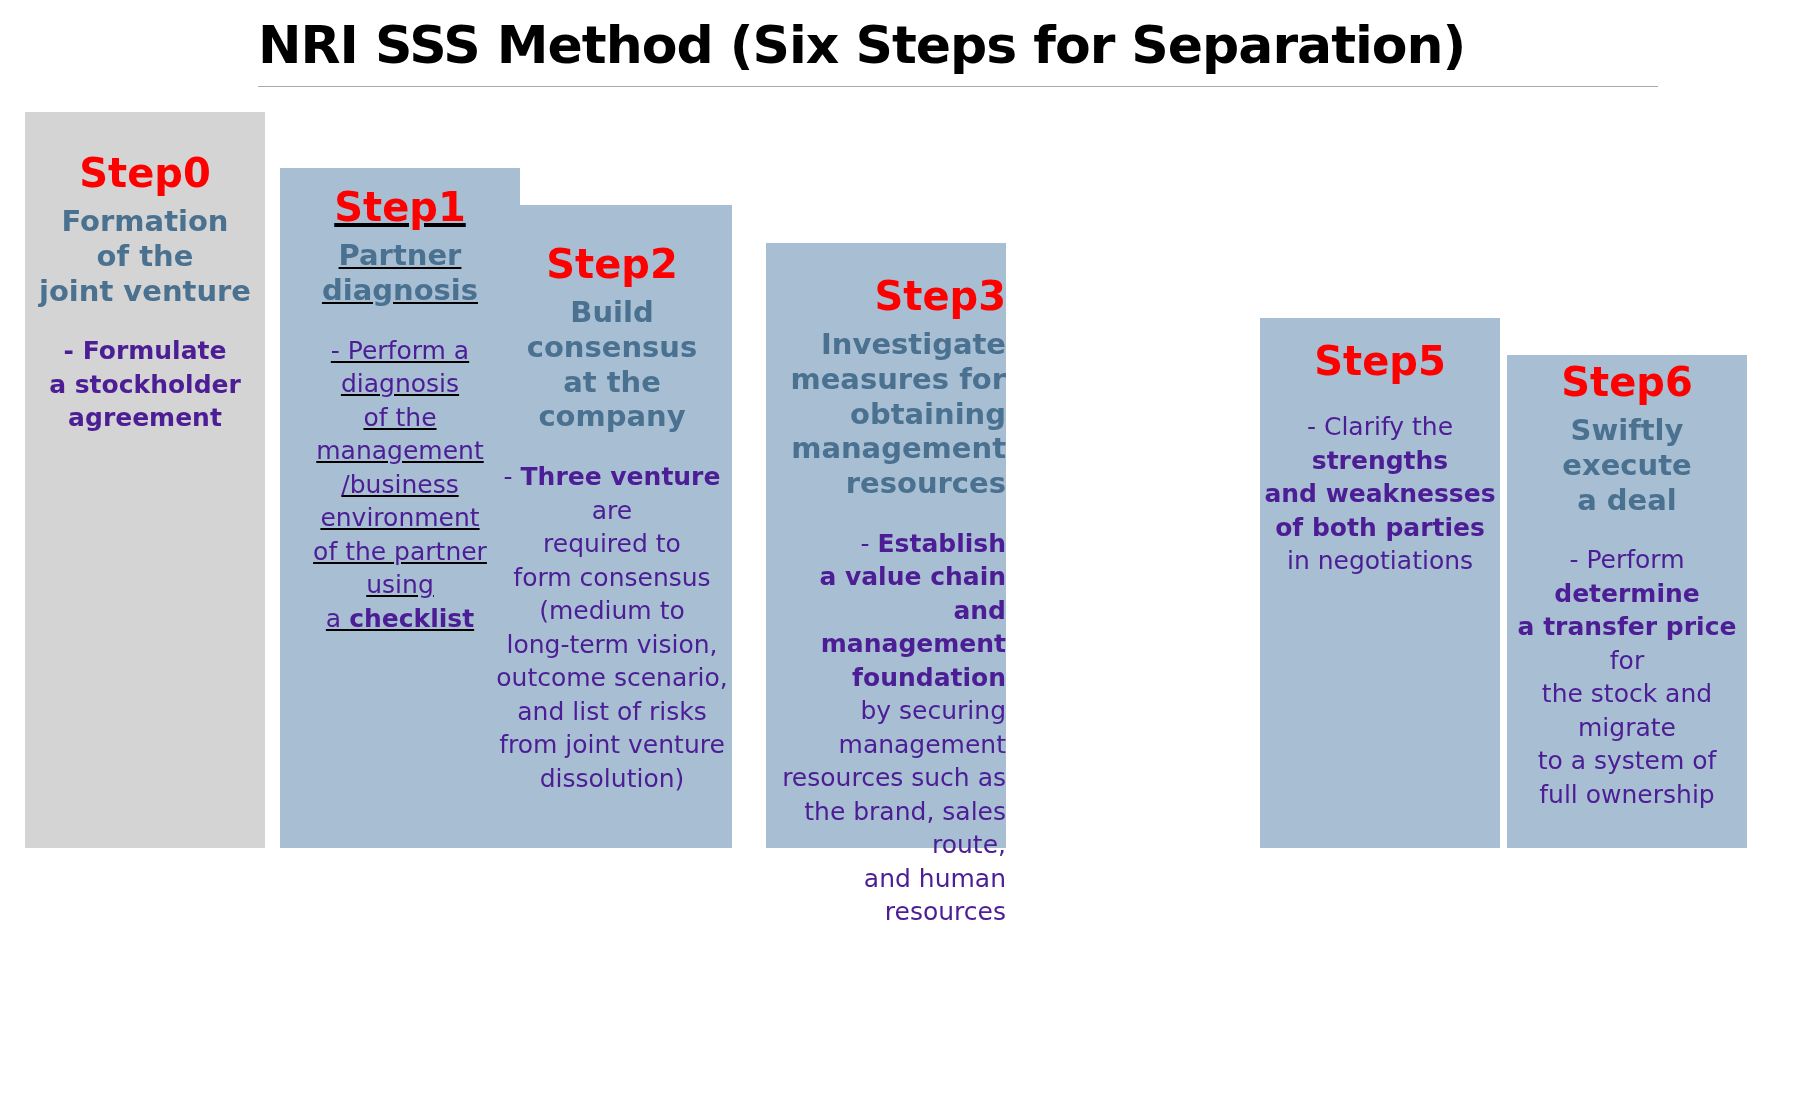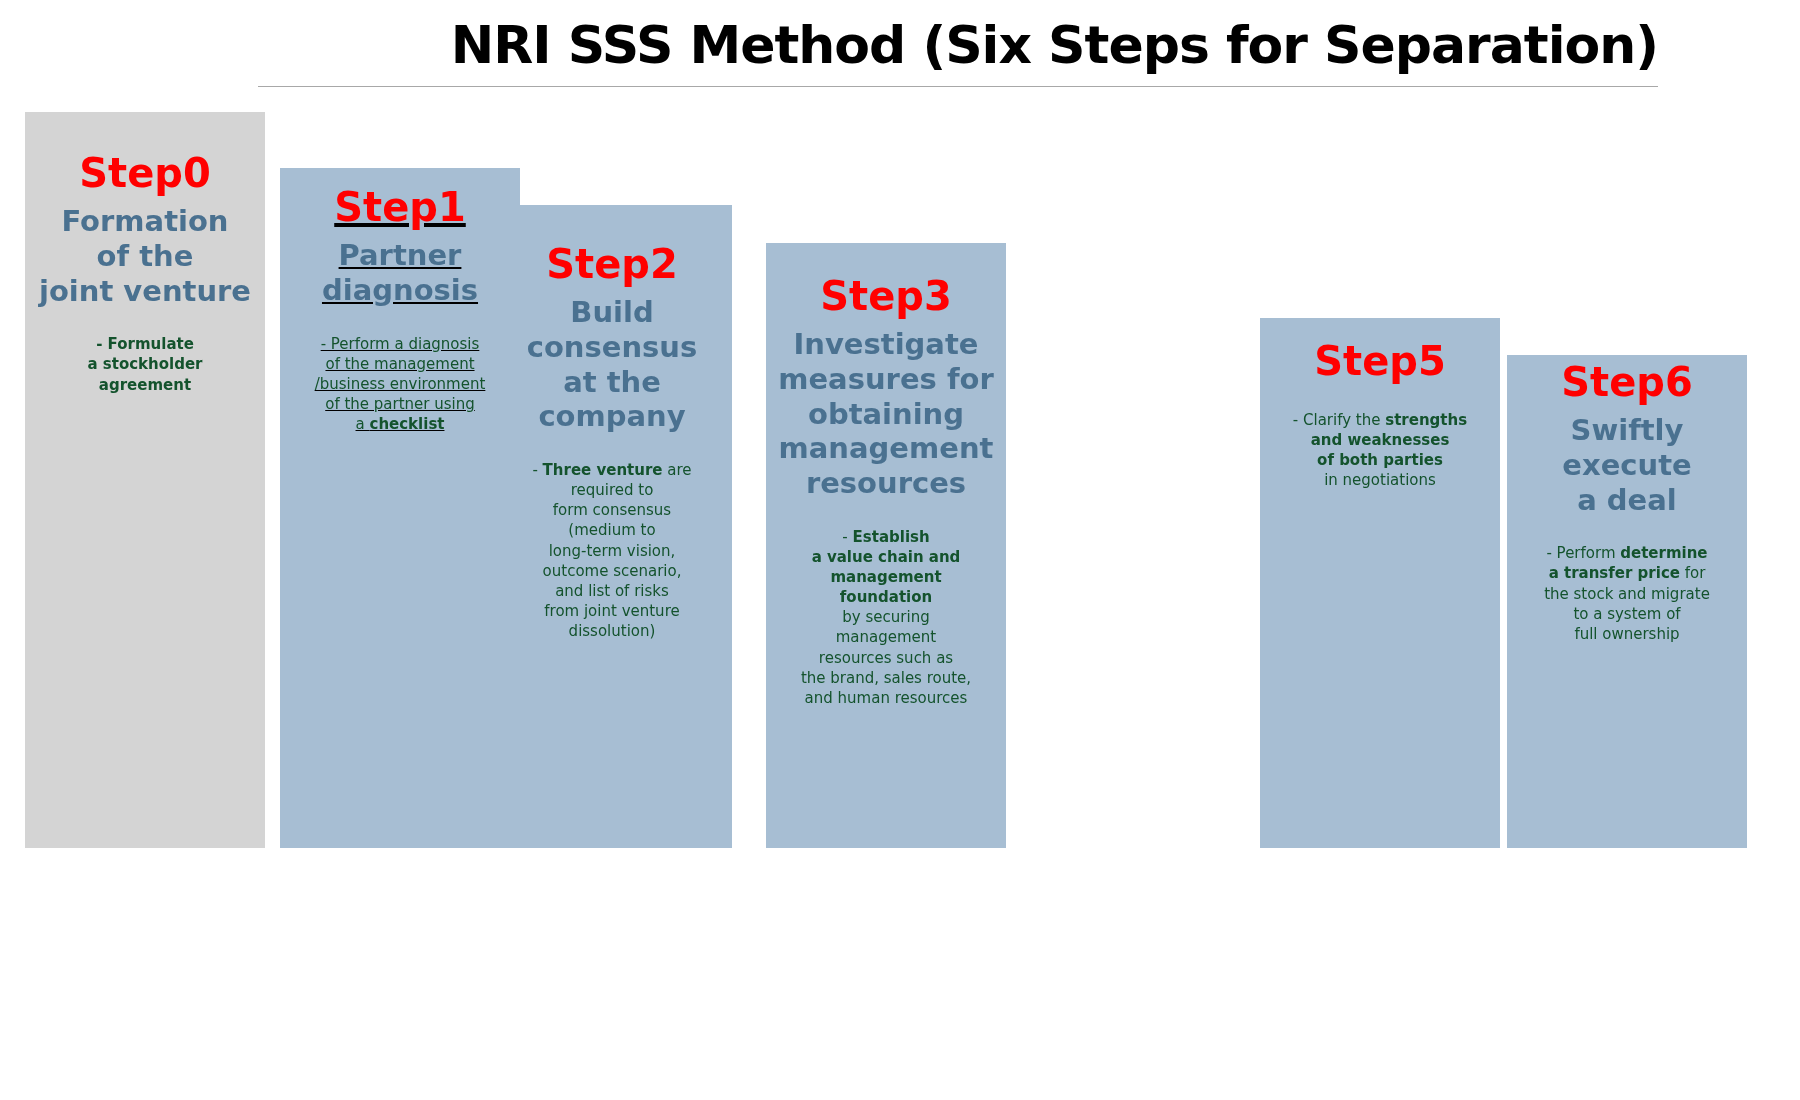--- a/index.html
+++ b/index.html
@@ -11,21 +11,21 @@
     overflow: hidden;
     font-family: "DejaVu Sans", "Liberation Sans", sans-serif;
   }
 
   
   .title-wrap {
     position: absolute;
     left: 258px;
     top: 14px;
     width: 1400px;
-    text-align: right;
+    text-align: left;
     border-bottom: 1px solid #a8a8a8;
     padding-bottom: 10px;
   }
   .page-title {
     font-size: 52px;
     font-weight: bold;
     color: #000000;
     letter-spacing: -1px;
     line-height: 1.2;
     margin: 0;
@@ -38,42 +38,42 @@
     bottom: 252px;            
     text-align: center;
     box-sizing: border-box;
   }
   .col.gray { background: var(--column-gray, #d4d4d4); }
   .col.blue { background: var(--column-blue, #a7bed3); }
 
   .c0 { left: 25px;   top: 112px; padding-top: 38px; }
   .c1 { left: 280px;  top: 168px; padding-top: 16px; text-decoration: underline; }
   .c2 { left: 492px;  top: 205px; padding-top: 36px; }
-  .c3 { left: 766px;  top: 243px; padding-top: 30px; }
+  .c3 { left: 766px;  top: 243px; padding-top: 30px; text-align: right; }
   .c4 { left: 1013px; top: 280px; padding-top: 26px; }
   .c5 { left: 1260px; top: 318px; padding-top: 20px; }
   .c6 { left: 1507px; top: 355px; padding-top: 4px; }
 
   .step-label {
     color: var(--accent-red, #ff0000);
     font-weight: bold;
     font-size: 40px;
     line-height: 1.15;
   }
   .step-subtitle {
     color: var(--heading-blue, #4a7190);
     font-weight: bold;
     font-size: 29px;
     line-height: 1.2;
     white-space: pre-line;
     margin-top: 8px;
   }
   .step-body {
-    color: #14532d;
-    font-size: 15px;
+    color: #4c1d95;
+    font-size: 25px;
     line-height: 1.34;
     white-space: pre-line;
     margin-top: 26px;
   }
   .step-body .b { font-weight: bold; }
 </style>
 </head>
 <body>
 
 <div class="canvas">

